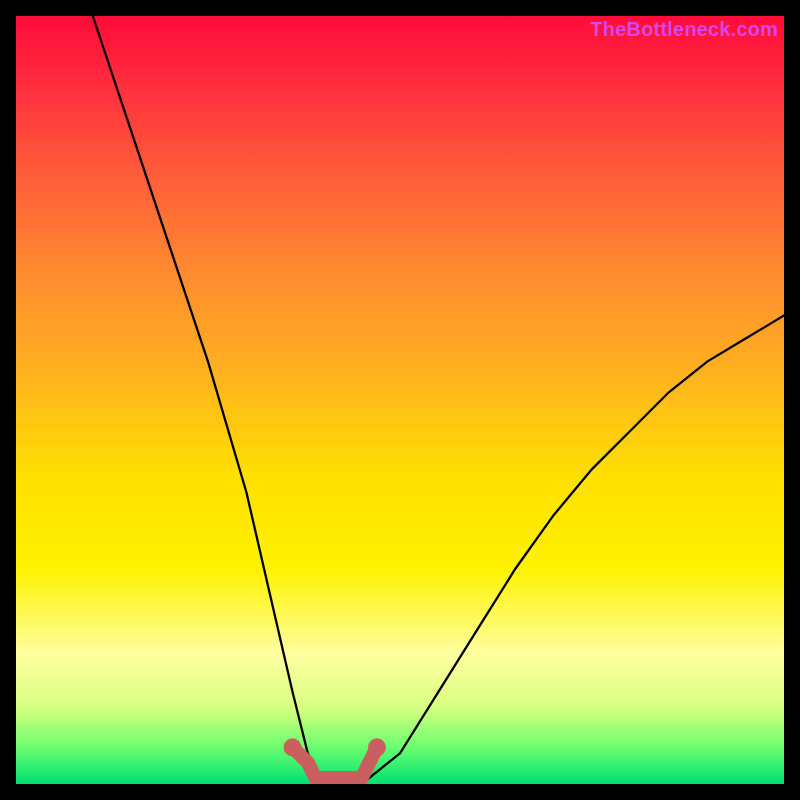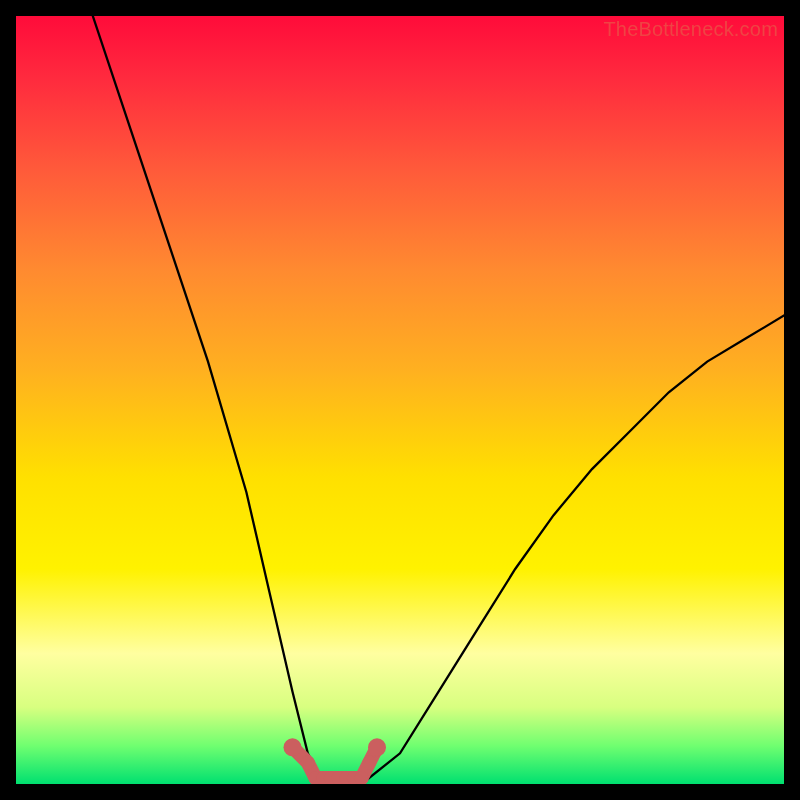--- a/index.html
+++ b/index.html
@@ -34,23 +34,23 @@
       #ffffa0 83%,
       #d8ff80 90%,
       #70ff70 95%,
       #00e070 100%
     );
   }
   .watermark {
     position: absolute;
     top: 18px;
     right: 22px;
-    color: #ef4444;
+    color: #d946ef;
     font-size: 20px;
-    font-weight: 400;
+    font-weight: 700;
     letter-spacing: 0.2px;
     pointer-events: none;
   }
   svg.curve {
     position: absolute;
     left: 0;
     top: 0;
     width: 768px;
     height: 768px;
   }

